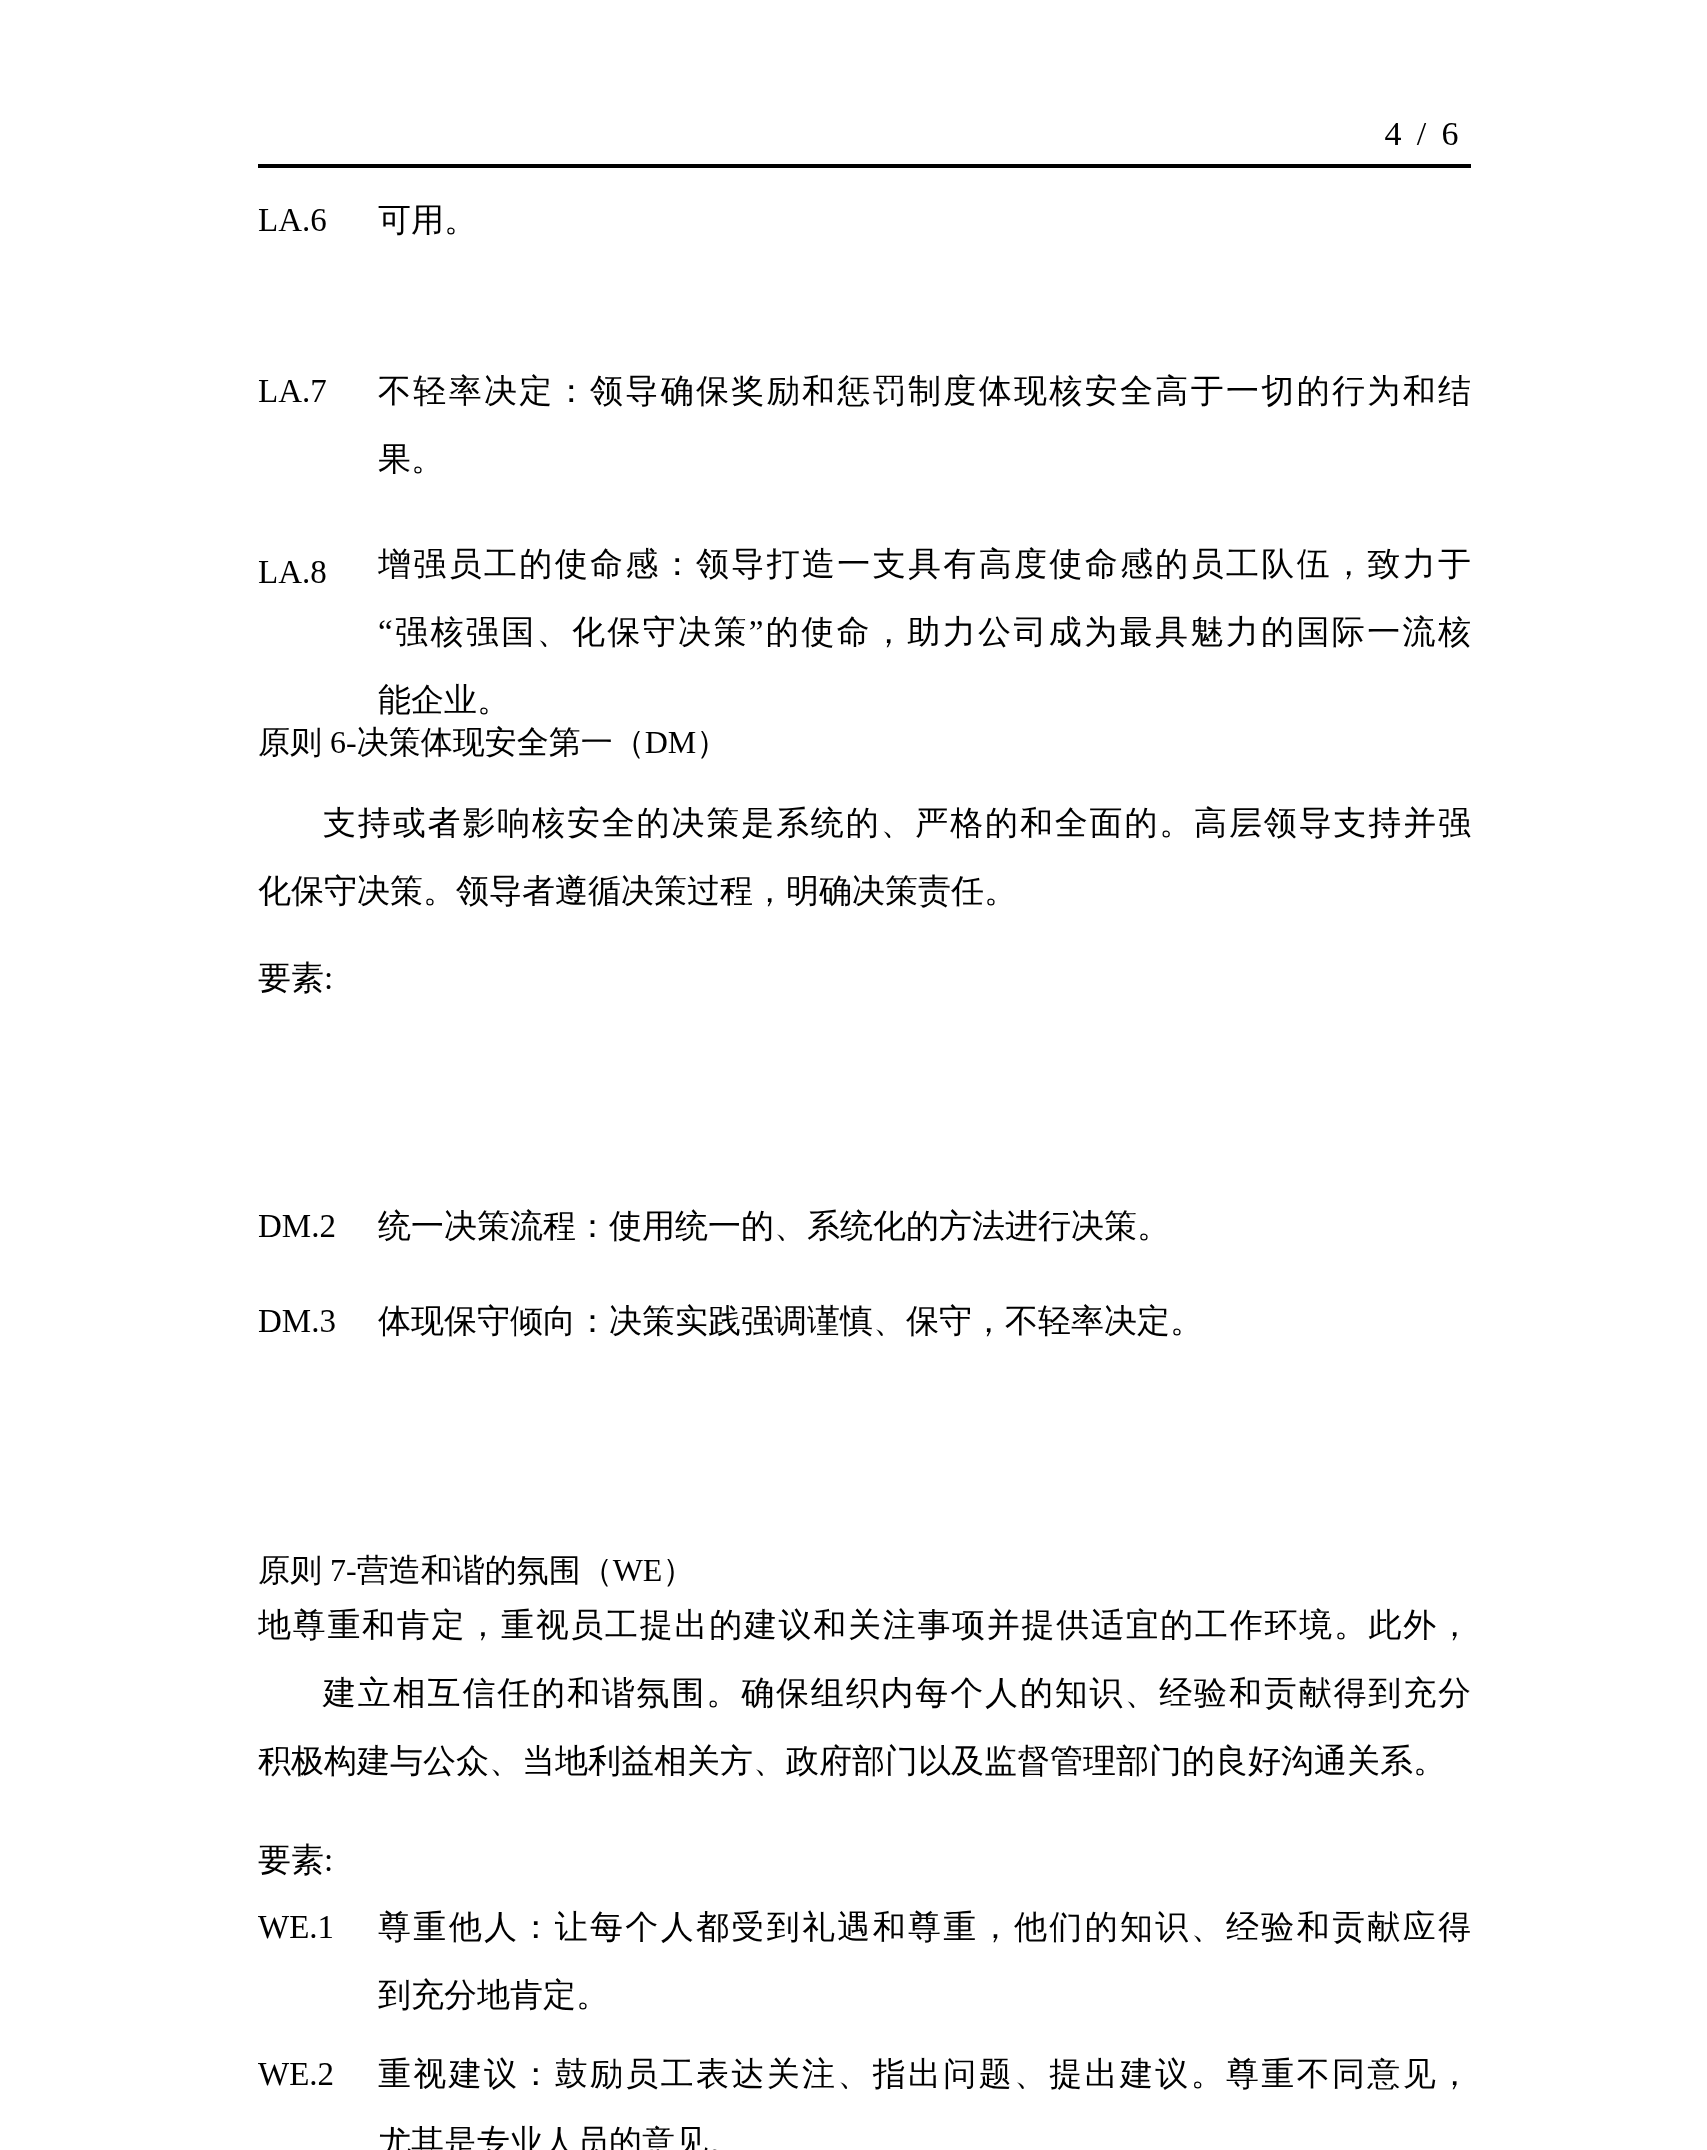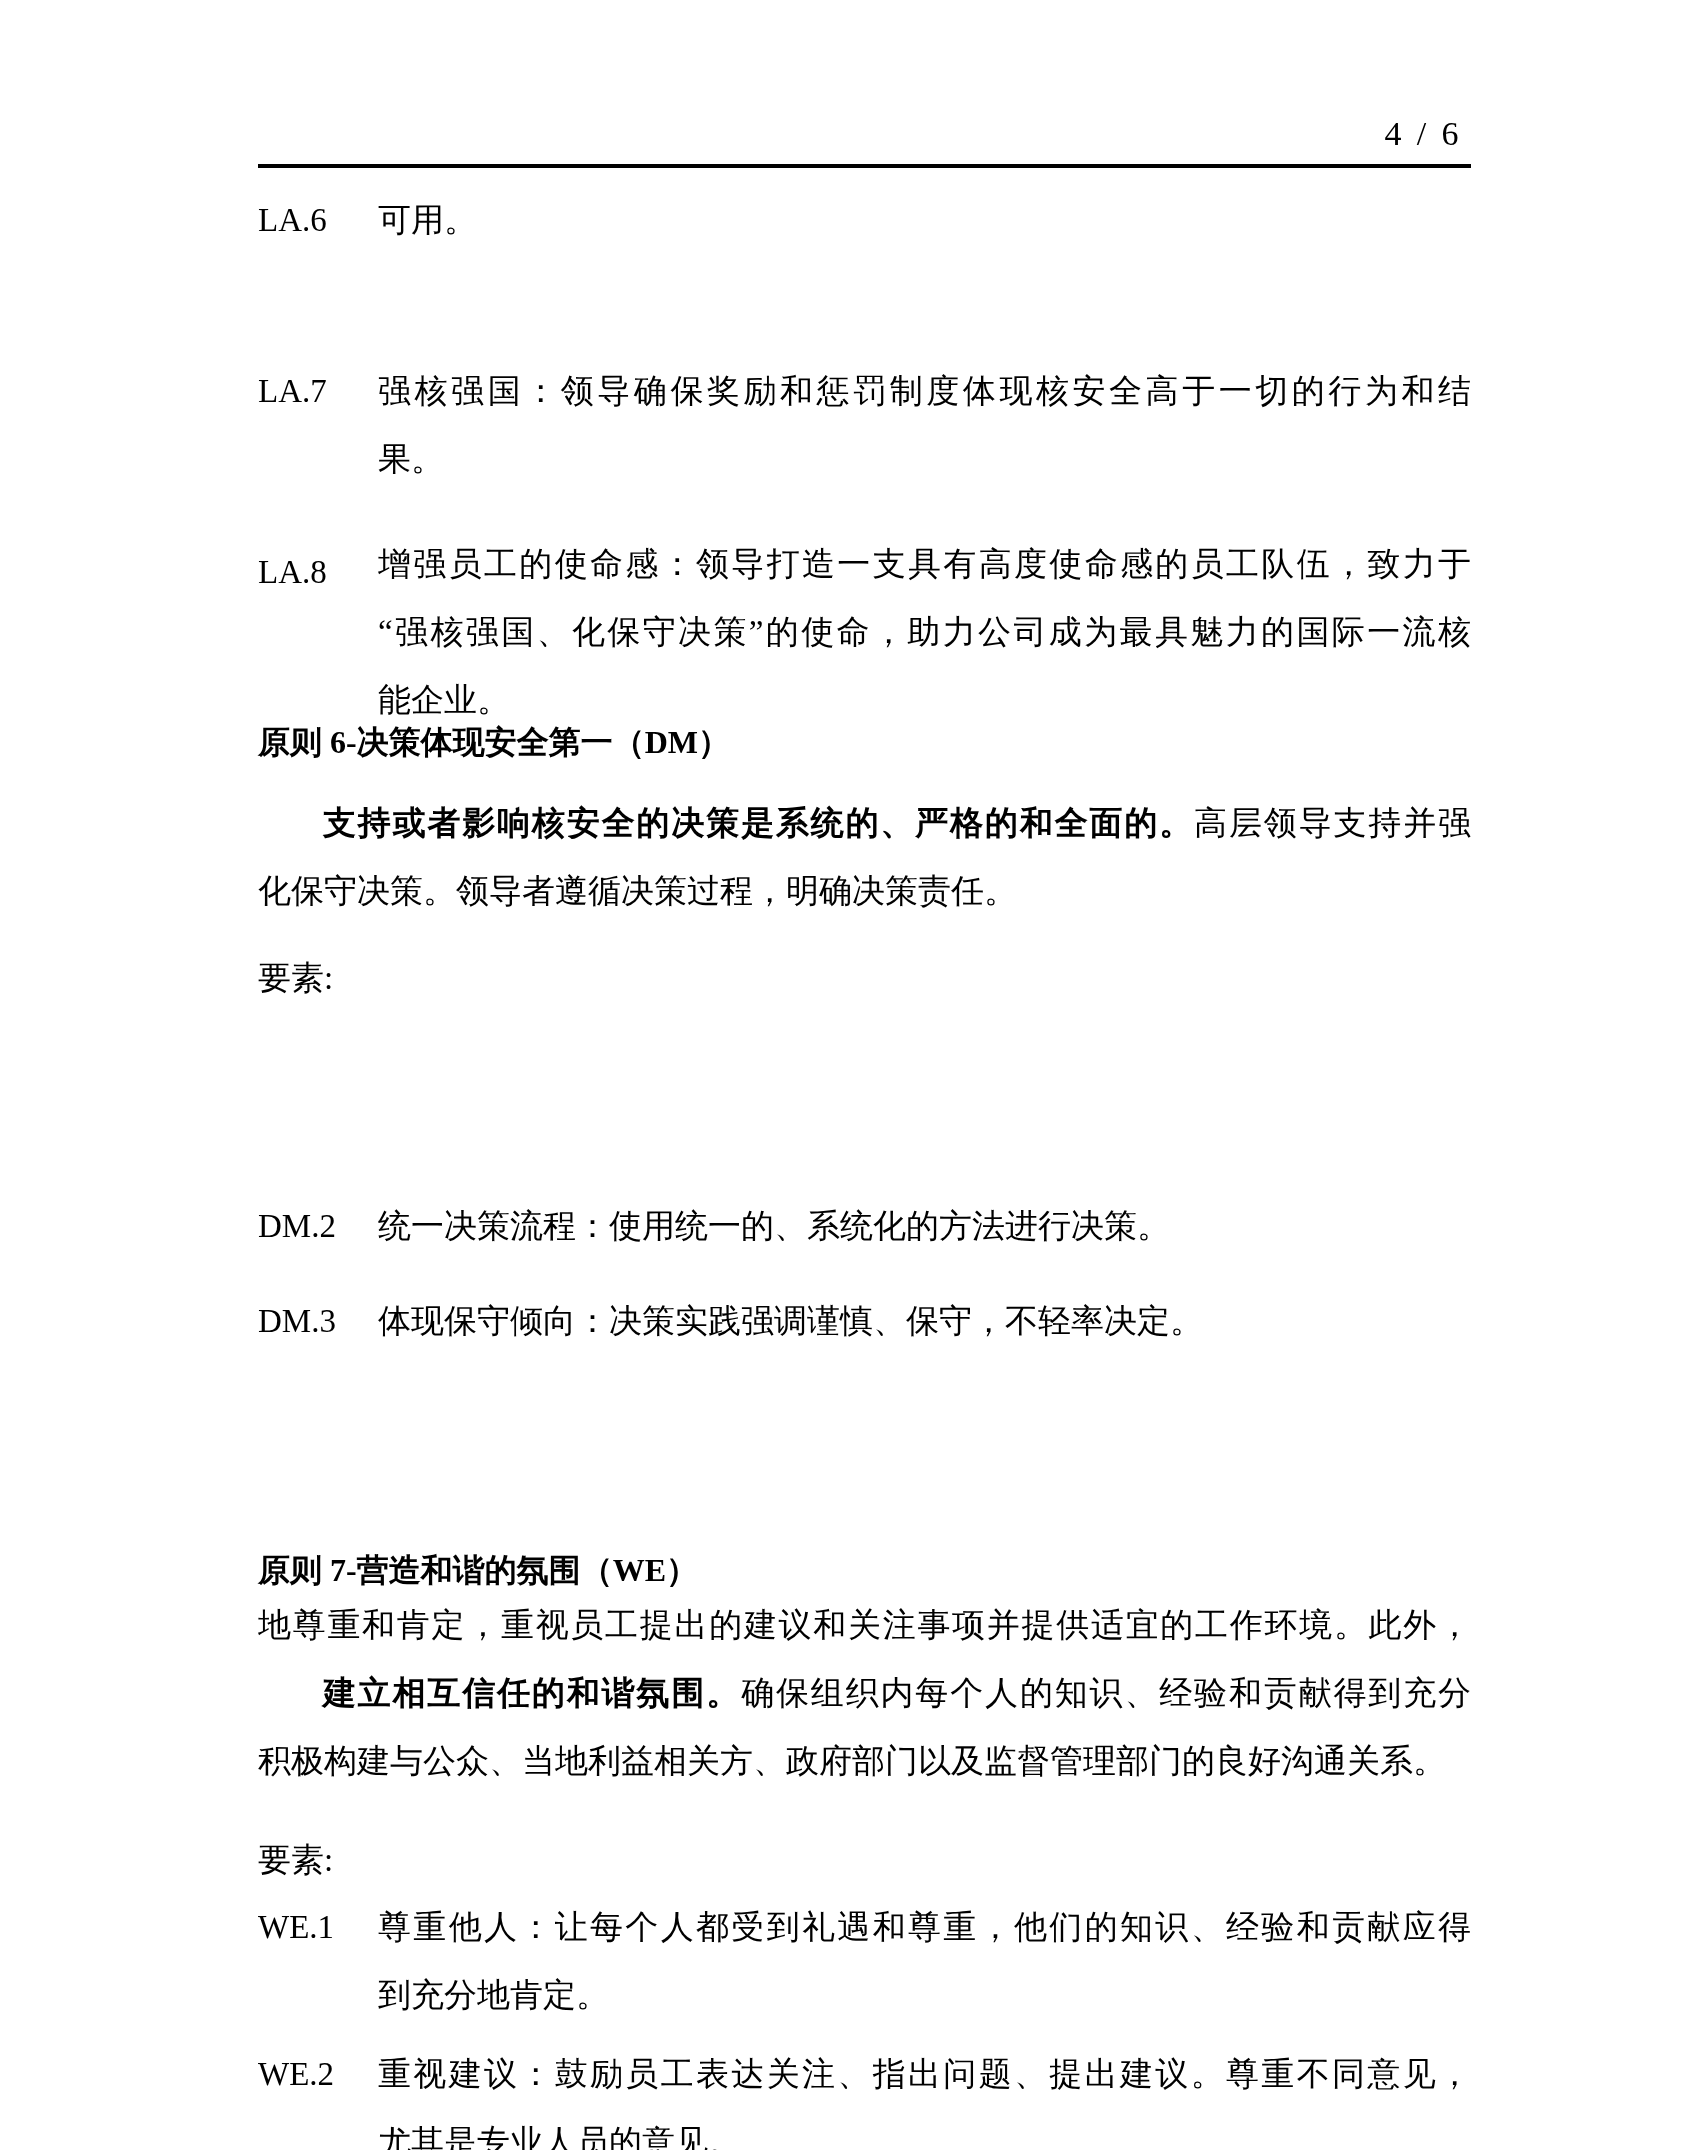--- a/index.html
+++ b/index.html
@@ -46,39 +46,39 @@
   .block .body{margin-left:0;}
   .block.element .body{margin-left:120px;}
   .line{text-align:left;}
   .line.just{
     text-align:justify;
     text-align-last:justify;
   }
   .line.last{white-space:nowrap;}
   .line.indent{padding-left:65px;}
   .heading .line{font-weight:bold;font-size:32px;white-space:nowrap;}
-  .bold{font-weight:bold;}
+  .bold{font-weight:normal;}
 </style>
 </head>
 <body>
 
 <div class="page">
   <div class="page-number">4 / 6</div>
   <div class="rule"></div>
   <main class="doc-body" id="doc-body">
       <section class="block element" style="top: 186px;">
         <span class="label">LA.6</span>
         <div class="body">
           <div class="line last"><span>可用。</span></div>
         </div>
       </section>
       <section class="block element" style="top: 357px;">
         <span class="label">LA.7</span>
         <div class="body">
-          <div class="line just"><span>强核强国：领导确保奖励和惩罚制度体现核安全高于一切的行为和结</span></div>
+          <div class="line just"><span>不轻率决定：领导确保奖励和惩罚制度体现核安全高于一切的行为和结</span></div>
           <div class="line last"><span>果。</span></div>
         </div>
       </section>
       <section class="block element" style="top: 530px;">
         <span class="label" style="top: 7.7px;">LA.8</span>
         <div class="body">
           <div class="line just"><span>增强员工的使命感：领导打造一支具有高度使命感的员工队伍，致力于</span></div>
           <div class="line just"><span>“强核强国、化保守决策”的使命，助力公司成为最具魅力的国际一流核</span></div>
           <div class="line last"><span>能企业。</span></div>
         </div>

